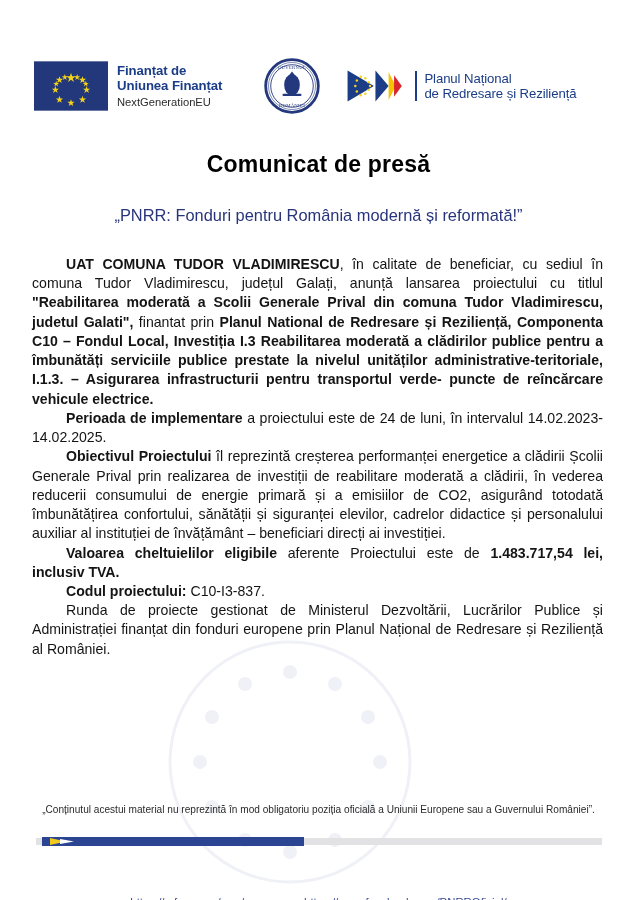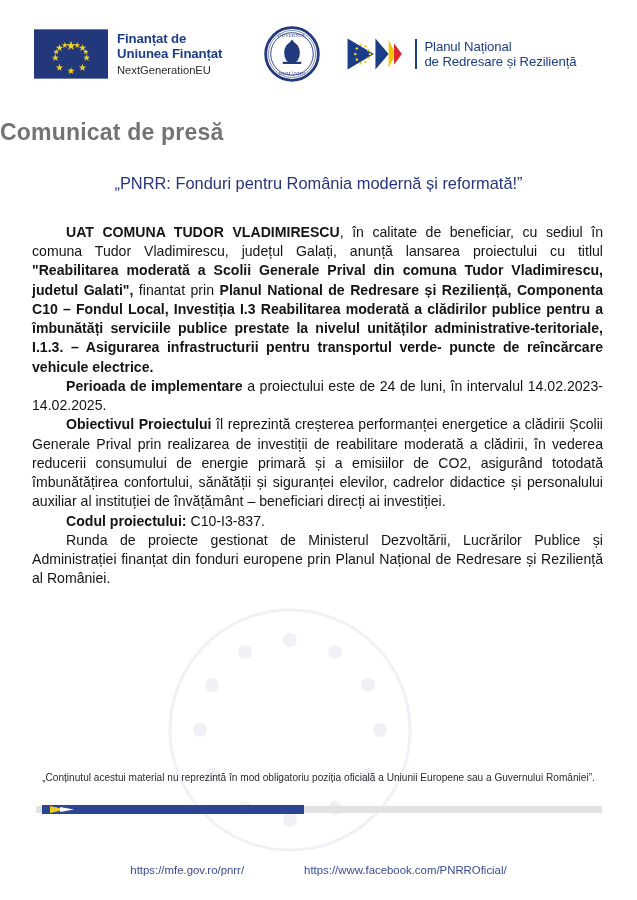--- a/index.html
+++ b/index.html
@@ -14,20 +14,21 @@
     overflow: hidden;
     font-family: "Liberation Sans", sans-serif;
     color: #1a1a1a;
   }
 
   .page {
     position: absolute;
     inset: 0;
     width: 637px;
     height: 858px;
+    margin-top: 32px;
   }
 
   
   .watermark {
     position: absolute;
     left: 80px;
     top: 600px;
     width: 420px;
     height: 260px;
     opacity: 0.07;
@@ -99,24 +100,24 @@
   .pnrr-line {
     font-size: 13.2px;
     font-weight: normal;
     color: #1b3c87;
     white-space: nowrap;
     letter-spacing: -0.1px;
   }
 
   
   .doc-title {
-    text-align: left;
+    text-align: center;
     font-size: 23px;
     font-weight: bold;
-    color: #737373;
+    color: #000000;
     margin: 33px 0 0 0;
     letter-spacing: 0.2px;
   }
   .doc-subtitle {
     text-align: center;
     font-size: 16.4px;
     color: #28347a;
     margin: 28px 0 0 0;
   }
 
@@ -281,20 +282,21 @@
 
     <div class="body-text">
 
       <p><b>UAT COMUNA TUDOR VLADIMIRESCU</b><span>, în calitate de beneficiar, cu sediul în comuna Tudor Vladimirescu, județul Galați, anunță lansarea proiectului cu titlul </span><b>"Reabilitarea moderată a Scolii Generale Prival din comuna Tudor Vladimirescu, judetul Galati",</b><span>  finantat prin </span><b>Planul National de Redresare și Reziliență, Componenta C10 – Fondul Local, Investiția I.3 Reabilitarea moderată a clădirilor publice pentru a îmbunătăți serviciile publice prestate la nivelul unităților administrative-teritoriale, I.1.3. – Asigurarea infrastructurii pentru transportul verde- puncte de reîncărcare vehicule electrice.</b></p>
 
 
       <p><b>Perioada de implementare</b><span> a proiectului este de 24 de luni, în intervalul 14.02.2023-14.02.2025.</span></p>
 
       <p><b>Obiectivul Proiectului</b><span> îl reprezintă creșterea performanței energetice a clădirii Școlii Generale Prival prin realizarea de investiții de reabilitare moderată a clădirii, în vederea reducerii consumului de energie primară și a emisiilor de CO2, asigurând totodată îmbunătățirea confortului, sănătății și siguranței elevilor, cadrelor didactice și personalului auxiliar al instituției de învățământ – beneficiari direcți ai investiției.</span></p>
 
+      <p><b>Valoarea cheltuielilor eligibile</b><span> aferente Proiectului este de </span><b>1.483.717,54 lei, inclusiv TVA.</b></p>
 
       <p><b>Codul proiectului:</b><span>  C10-I3-837.</span></p>
 
       <p><span> Runda de proiecte gestionat de Ministerul Dezvoltării, Lucrărilor Publice și Administrației finanțat din fonduri europene prin Planul Național de Redresare și Reziliență  al României.</span></p>
 
 
     </div>
   </div>
 
   <div class="disclaimer">„Conținutul acestui material nu reprezintă în mod obligatoriu poziția oficială a Uniunii Europene sau a Guvernului României”.</div>

